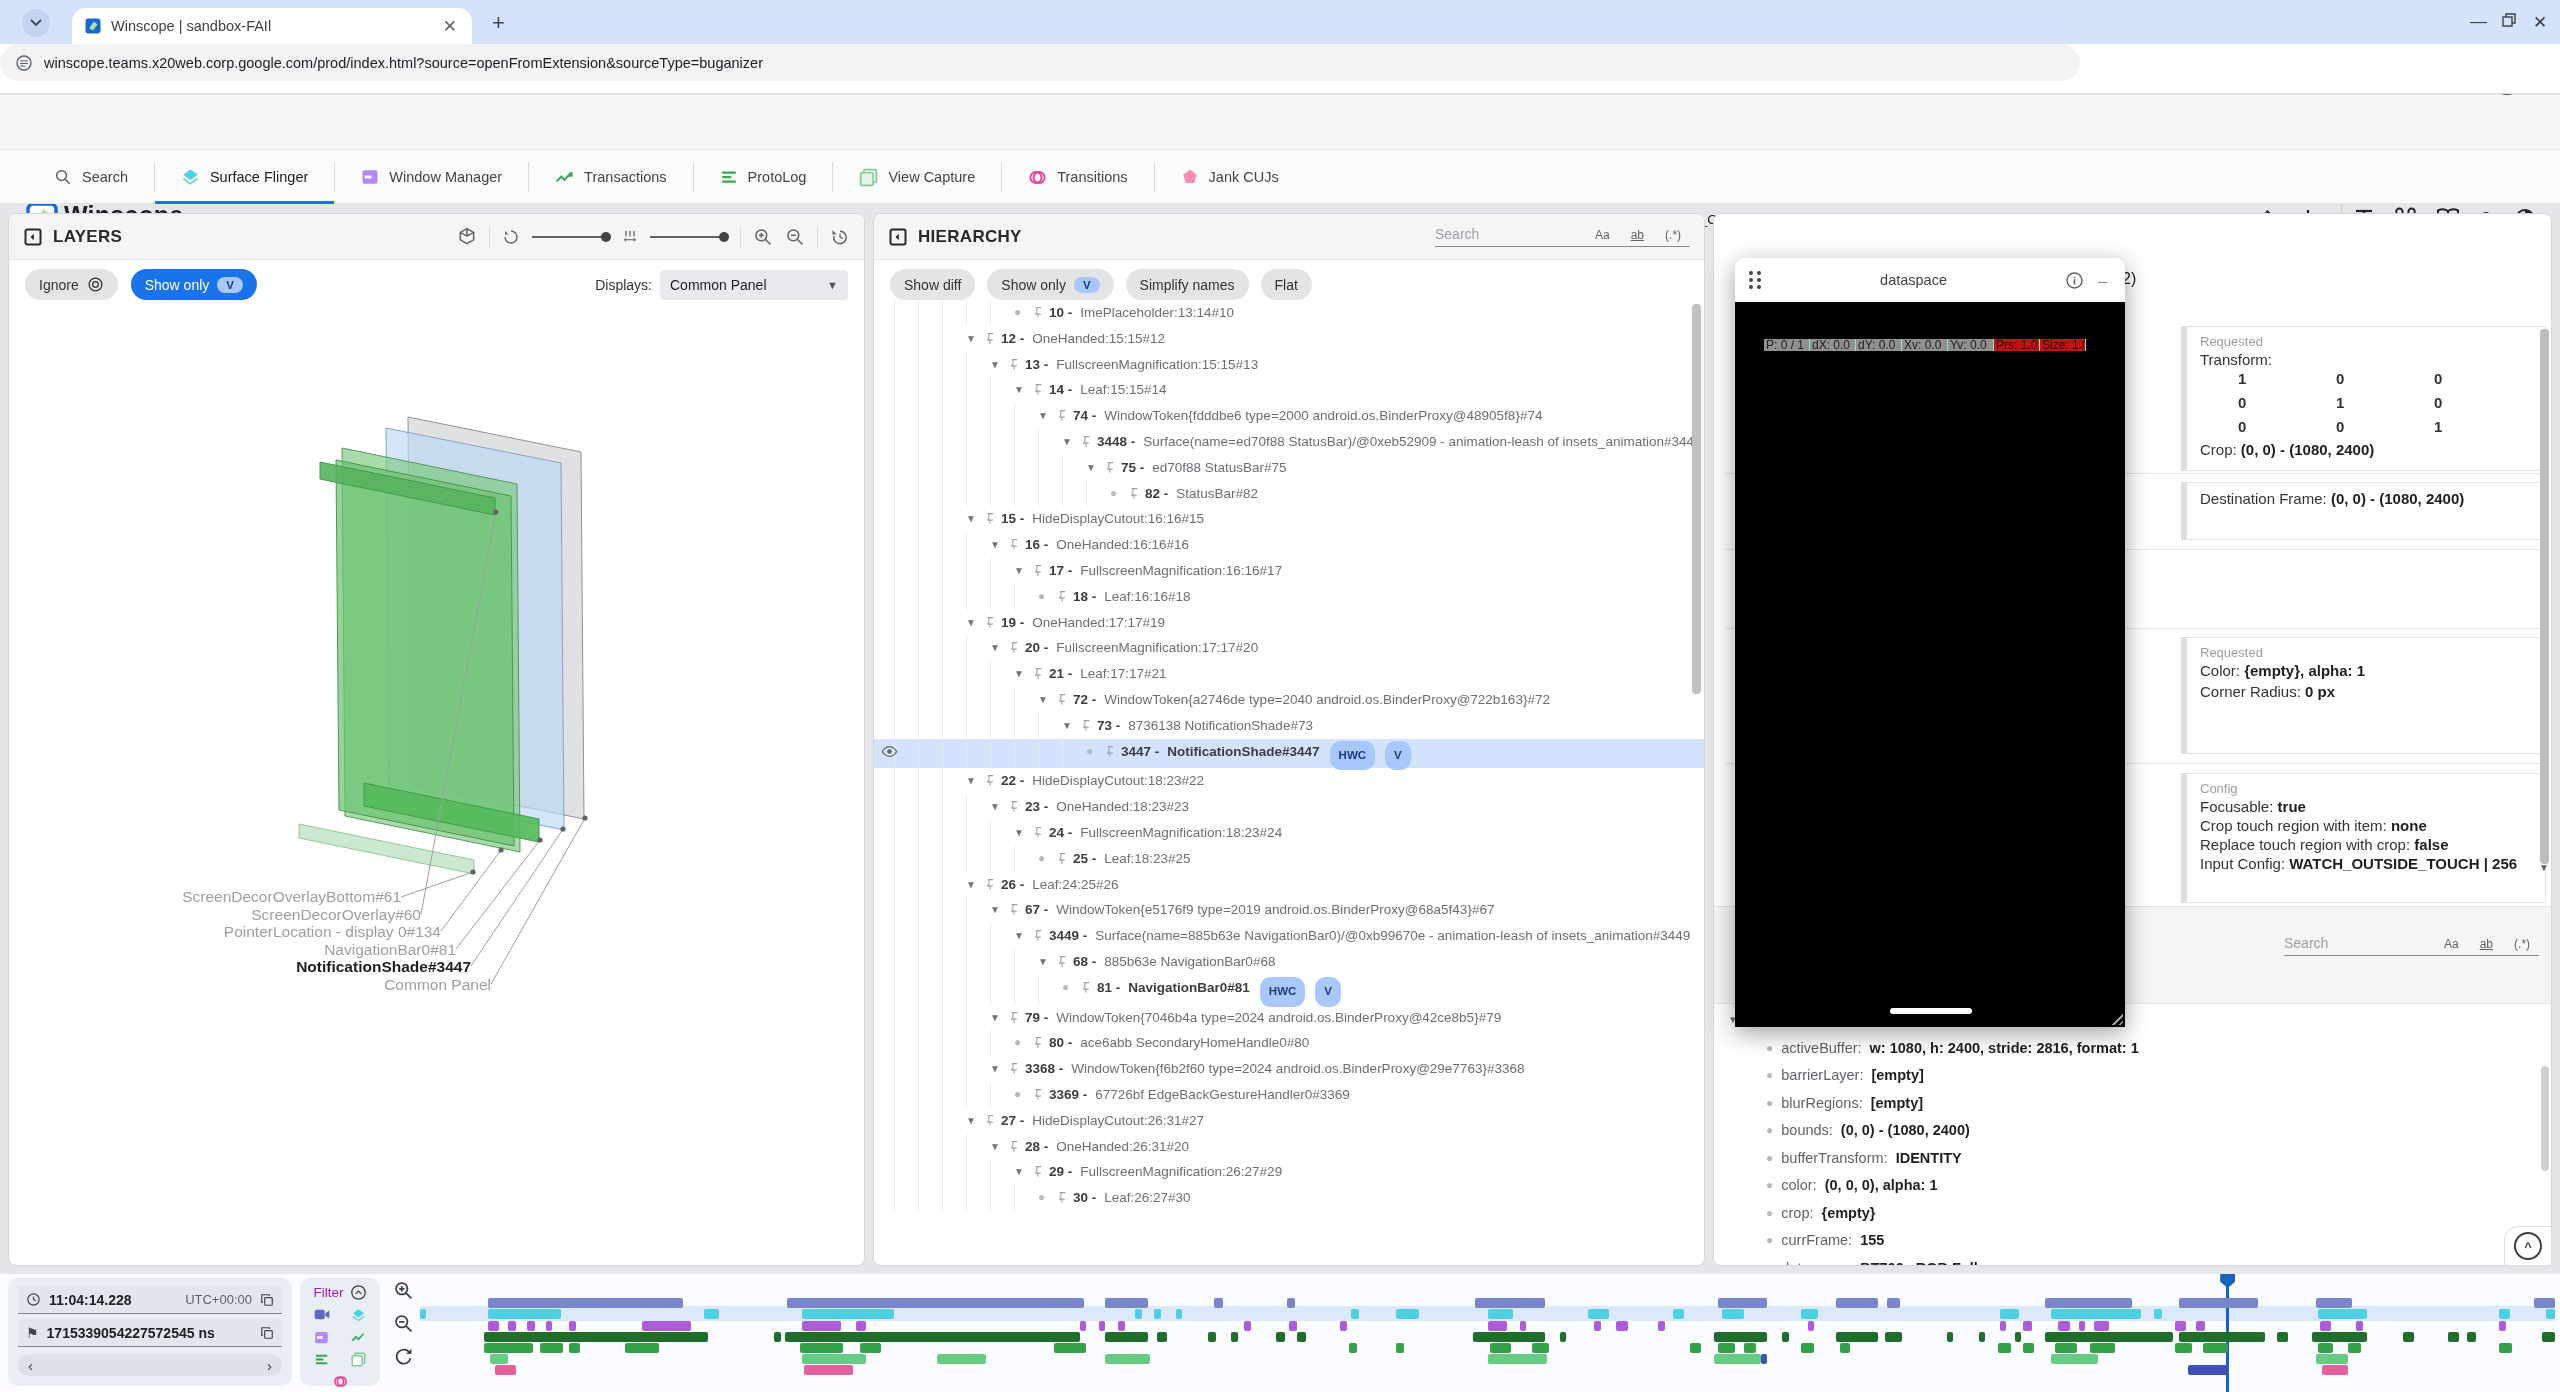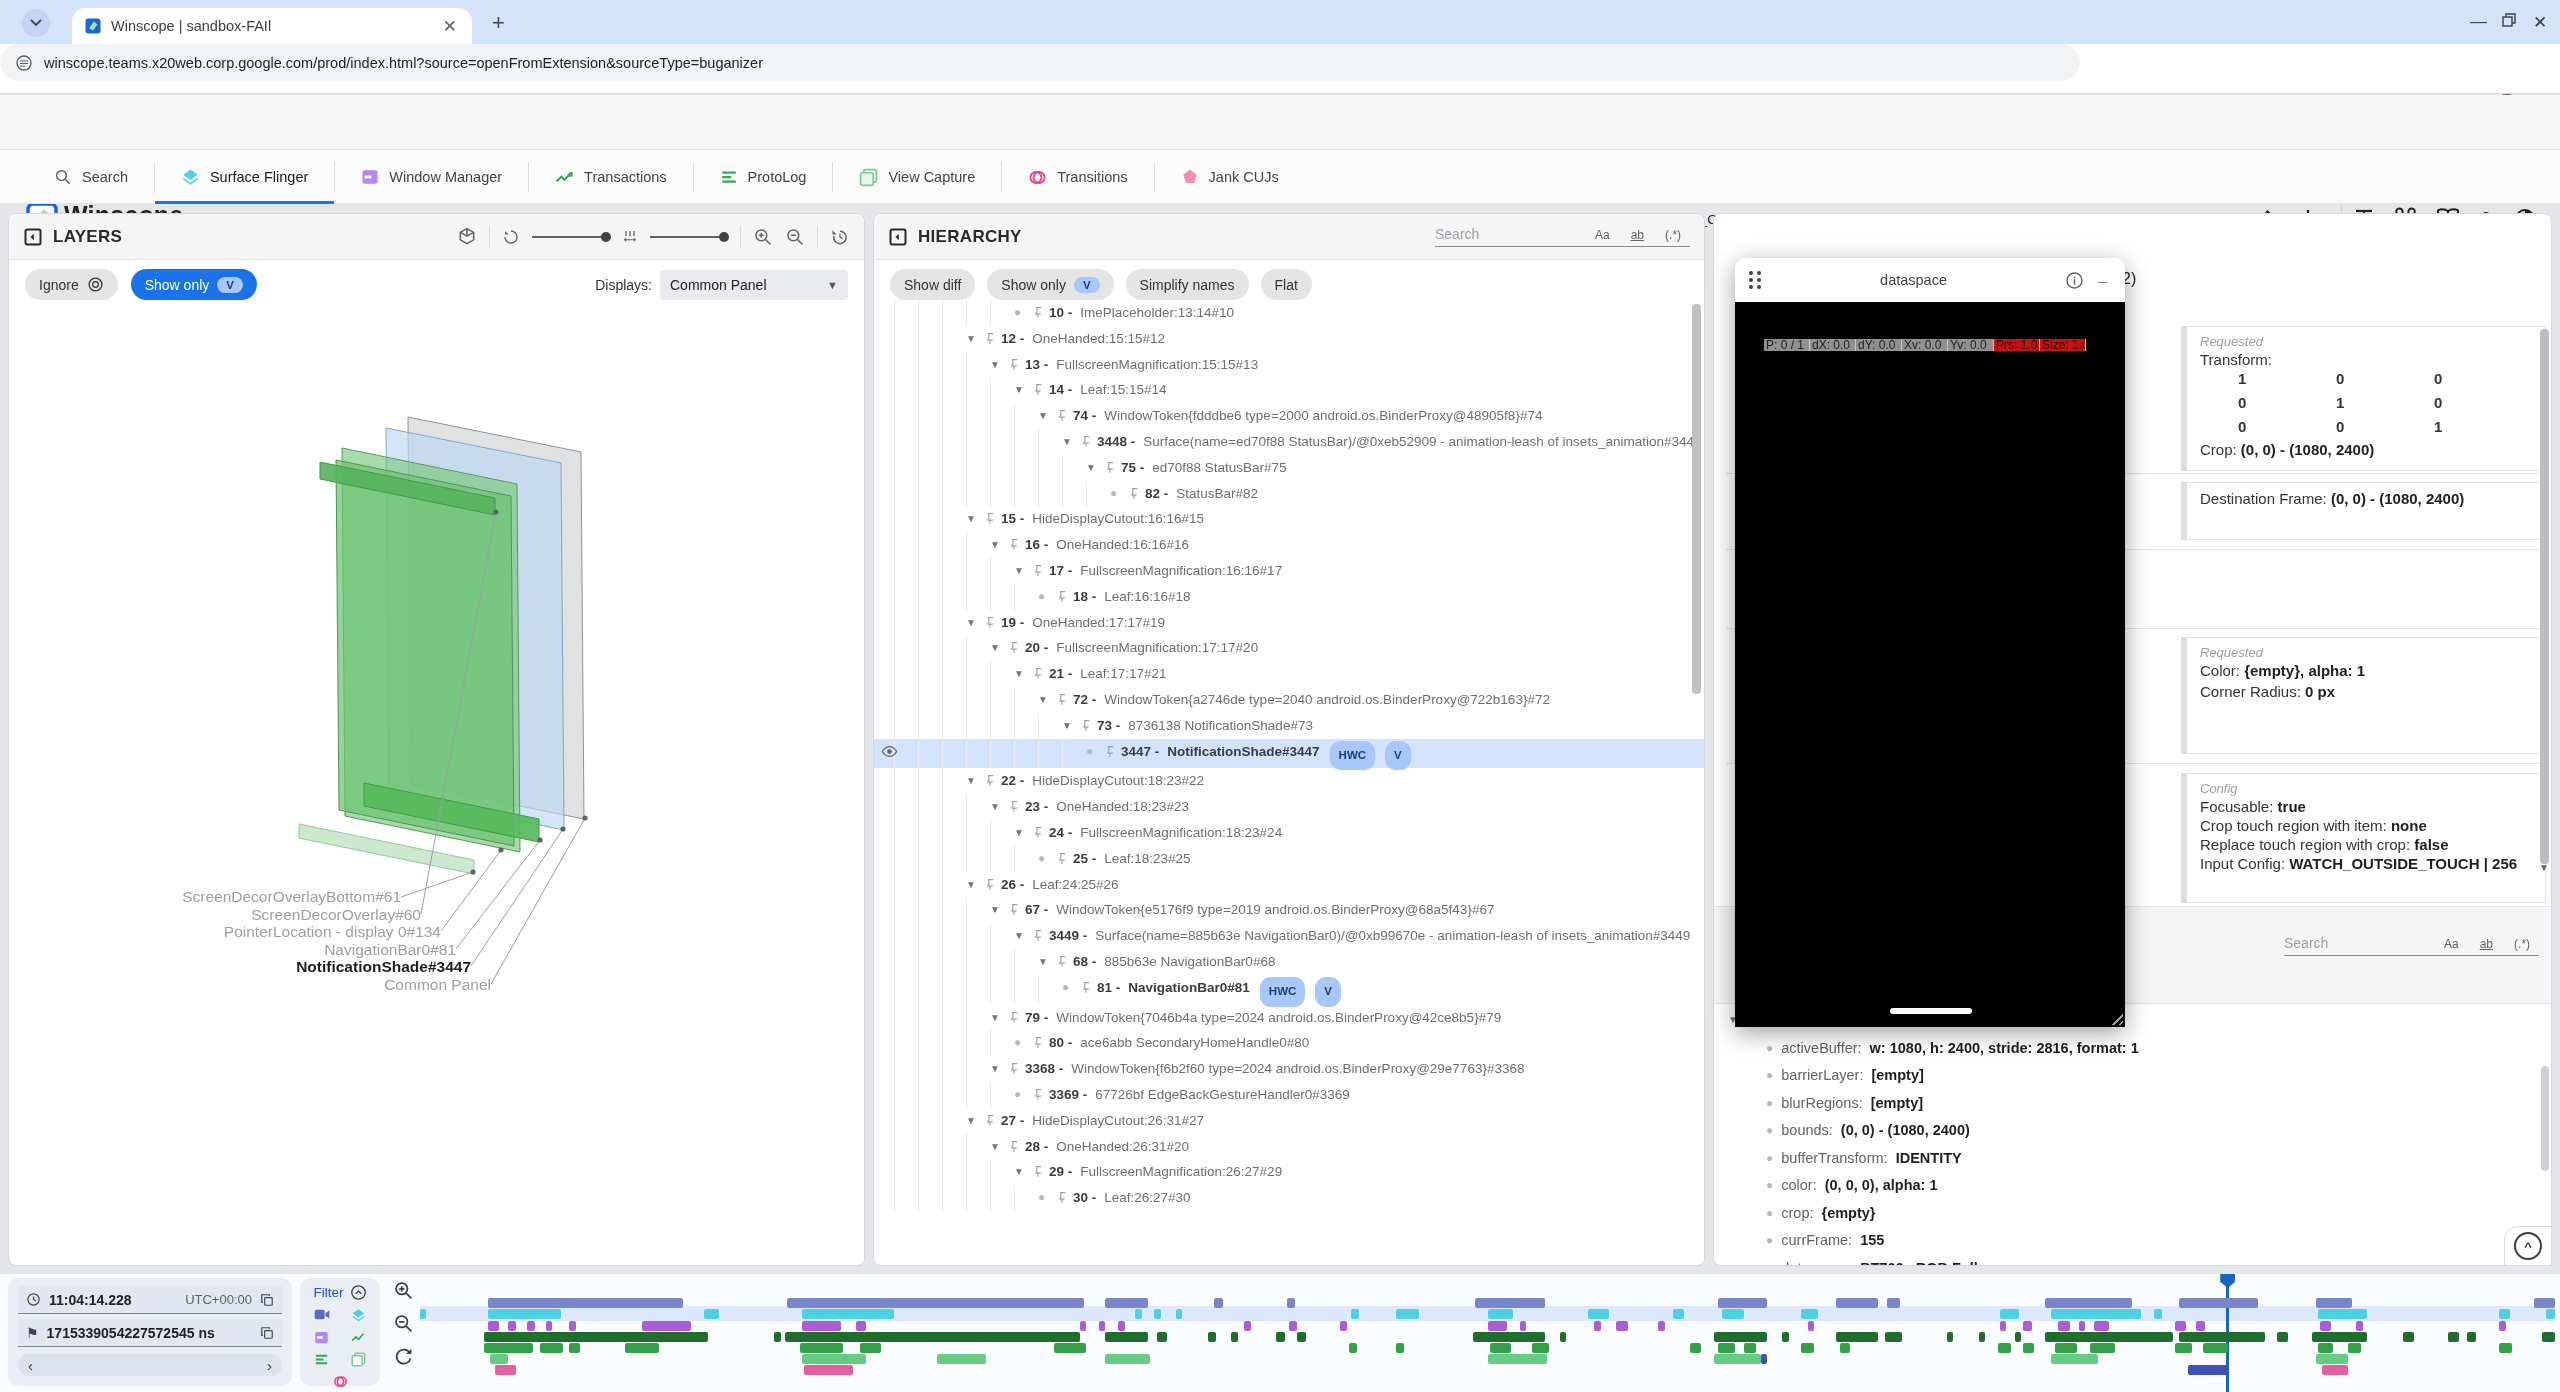--- a/index.html
+++ b/index.html
@@ -80,21 +80,21 @@
   .trow .pin{flex:0 0 17px;padding-top:6px;}
   .trow b{color:#3A3D40;font-weight:700;margin-right:4px;white-space:nowrap;}
   .trow .lbl{margin-left:4px;}
   .trow .lbl.emph{font-weight:700;color:#3A3D40;}
   .trow .chips{display:inline-flex;gap:10px;margin-left:10px;transform:translateY(2px);}
   .trow.selected{background:#D3E3FD;}
   .trow .eye{position:absolute;left:7px;top:4px;}
 
   
   .pbox{position:absolute;left:467px;width:365px;background:#fff;border:1px solid #E3E3E3;border-left:6px solid #DEDEDE;padding:7px 13px;font-size:15px;color:#333;}
-  .pbox .glabel{font-size:13px;color:#9E9E9E;margin-bottom:2px;font-style:italic;}
+  .pbox .glabel{font-size:13px;color:#9E9E9E;margin-bottom:2px;}
   .pbox b{color:#1F1F1F;}
   .matrix{display:grid;grid-template-columns:1fr 1fr 1fr;padding:2px 0 2px 38px;row-gap:7px;}
   .matrix span{font-weight:700;}
   .pdiv{position:absolute;left:12px;width:820px;height:1px;background:#E4E4E4;}
   #currlist{left:0;top:790px;width:837px;height:261px;background:#fff;font-size:14.5px;color:#5F6368;}
   .crow{display:flex;align-items:center;height:27.5px;padding-left:52px;gap:8px;}
   .crow .bu{color:#B5B8BB;font-size:12px;}
   .crow b{color:#1F1F1F;}
   #currroot{display:flex;align-items:center;gap:8px;height:30px;padding-left:14px;color:#333;font-size:14.5px;}
   .subhead{left:0;top:692px;width:837px;height:98px;background:#F5F5F5;border-top:1px solid #E4E4E4;border-bottom:1px solid #E4E4E4;}
@@ -115,21 +115,21 @@
 
   
   #timeline{left:0;top:1274px;width:2560px;height:118px;background:#FBFCFF;}
   .tlcard{background:#E9EDF4;border-radius:10px;}
   #tlc1{left:8px;top:4px;width:284px;height:108px;padding:8px 10px;}
   .tfield{display:flex;align-items:center;gap:8px;background:#E2E6EE;border-bottom:1px solid #80868B;height:28px;padding:0 8px;font-size:13.5px;margin-bottom:5px;}
   .tfield b{font-size:14px;}
   .tfield .tz{margin-left:auto;color:#5F6368;font-size:13px;}
   #tlnav{display:flex;align-items:center;justify-content:space-between;background:#DCE1EA;border-radius:12px;height:22px;margin-top:7px;padding:0 10px;color:#3C4043;font-size:15px;}
   #tlc2{left:300px;top:4px;width:80px;height:108px;padding:6px 8px;}
-  #tlc2 .fhead{display:flex;align-items:center;gap:6px;font-size:13.5px;color:#1d4ed8;justify-content:center;}
+  #tlc2 .fhead{display:flex;align-items:center;gap:6px;font-size:13.5px;color:#a21caf;justify-content:center;}
   #fgrid{display:grid;grid-template-columns:1fr 1fr;gap:7px 10px;justify-items:center;margin-top:7px;}
   #zcol{left:388px;top:6px;width:30px;height:104px;display:flex;flex-direction:column;gap:12px;align-items:center;color:#3C4043;}
   #tracks{left:420px;top:16px;width:2135px;height:92px;}
   #tracks .seg{position:absolute;height:10px;border-radius:2px;}
   #rowband{position:absolute;left:0;top:16px;width:100%;height:15px;background:#DCE8FB;}
   #cursor{position:absolute;top:-4px;bottom:-64px;width:3px;background:#1565C0;}
   #cursor i{position:absolute;left:-6px;top:-12px;width:15px;height:14px;background:#1565C0;
             clip-path:polygon(0 0,100% 0,100% 55%,50% 100%,0 55%);}
 
   .fab{left:2504px;top:1226px;width:48px;height:40px;background:#fff;border:1px solid #DDD;border-radius:14px 0 0 0;display:flex;align-items:center;justify-content:center;z-index:60;}

